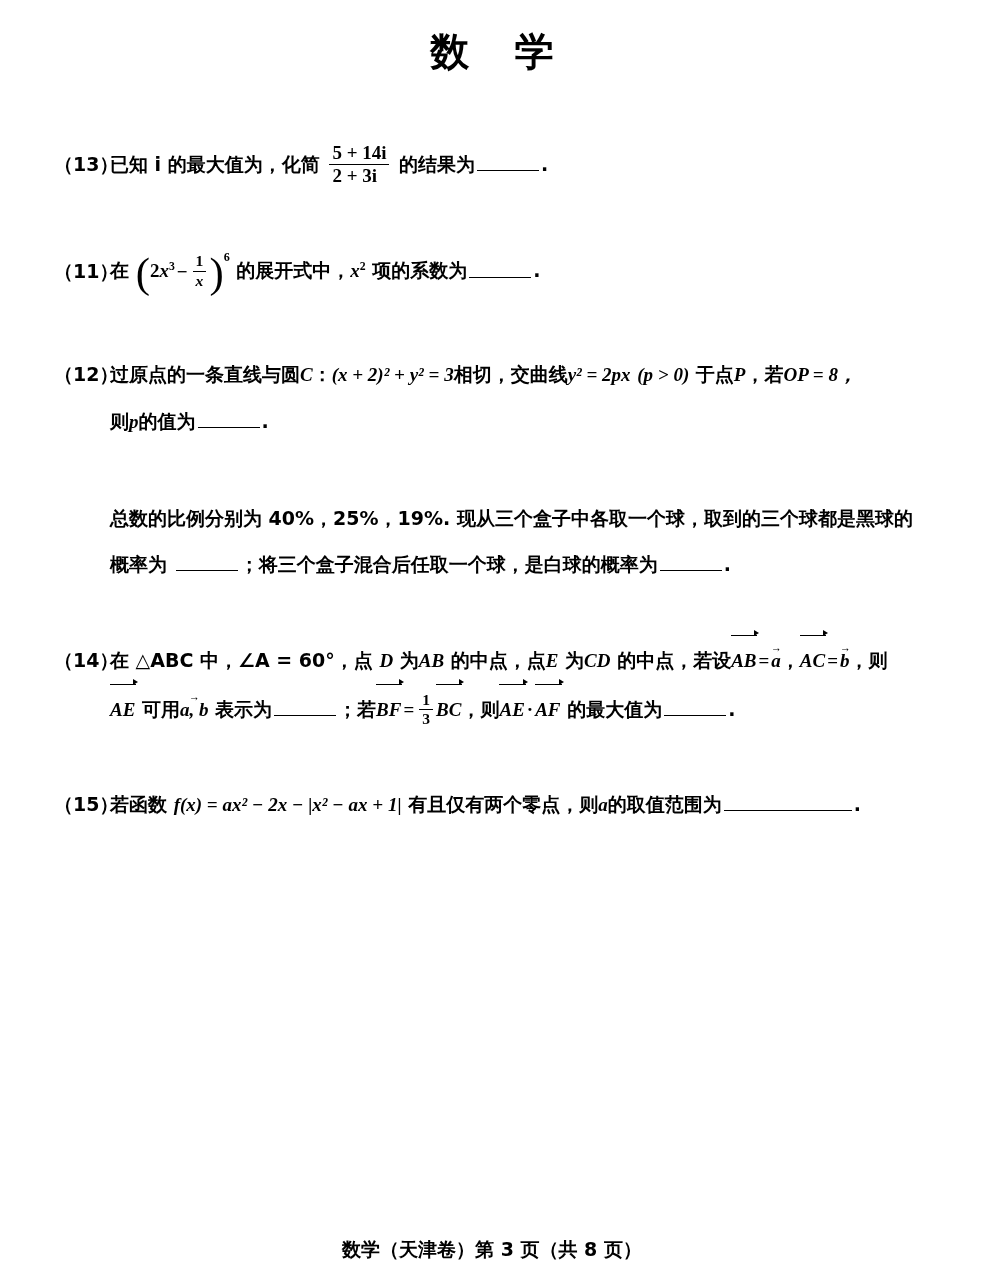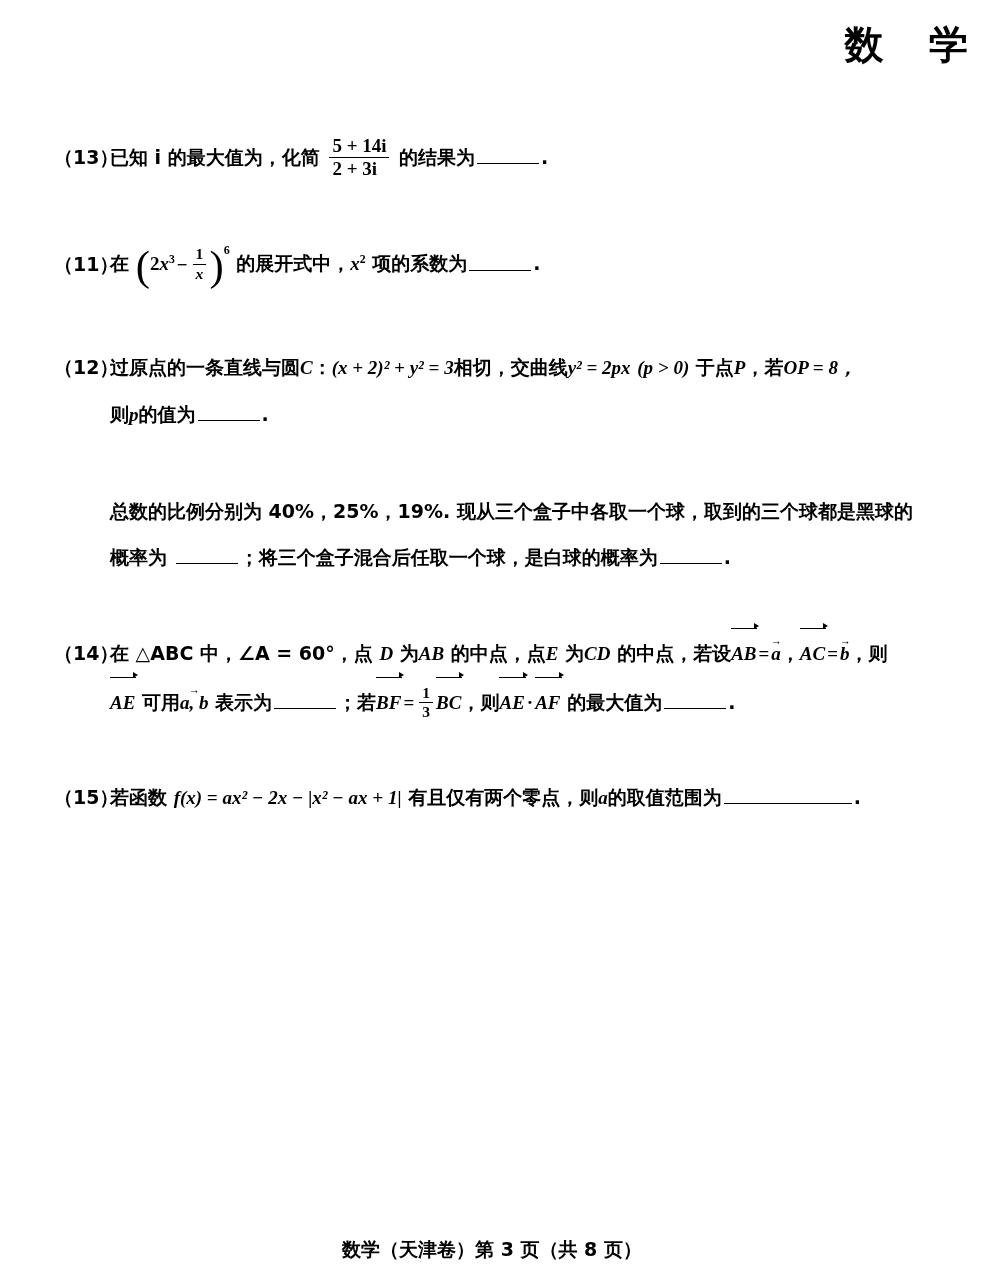--- a/index.html
+++ b/index.html
@@ -16,25 +16,25 @@
     overflow: hidden;
   }
   .page {
     position: relative;
     width: 984px;
     height: 1277px;
     box-sizing: border-box;
     padding: 0;
   }
   .title {
-    text-align: right;
+    text-align: center;
     font-size: 39px;
     font-weight: bold;
     letter-spacing: 16px;
-    padding-top: 18px;
+    padding-top: 25px;
     padding-left: 16px;
     font-family: "DejaVu Sans", sans-serif;
   }
   .section-head {
     margin-top: 34px;
     padding-left: 54px;
     padding-right: 42px;
     font-size: 19.5px;
     font-weight: bold;
     line-height: 44px;

